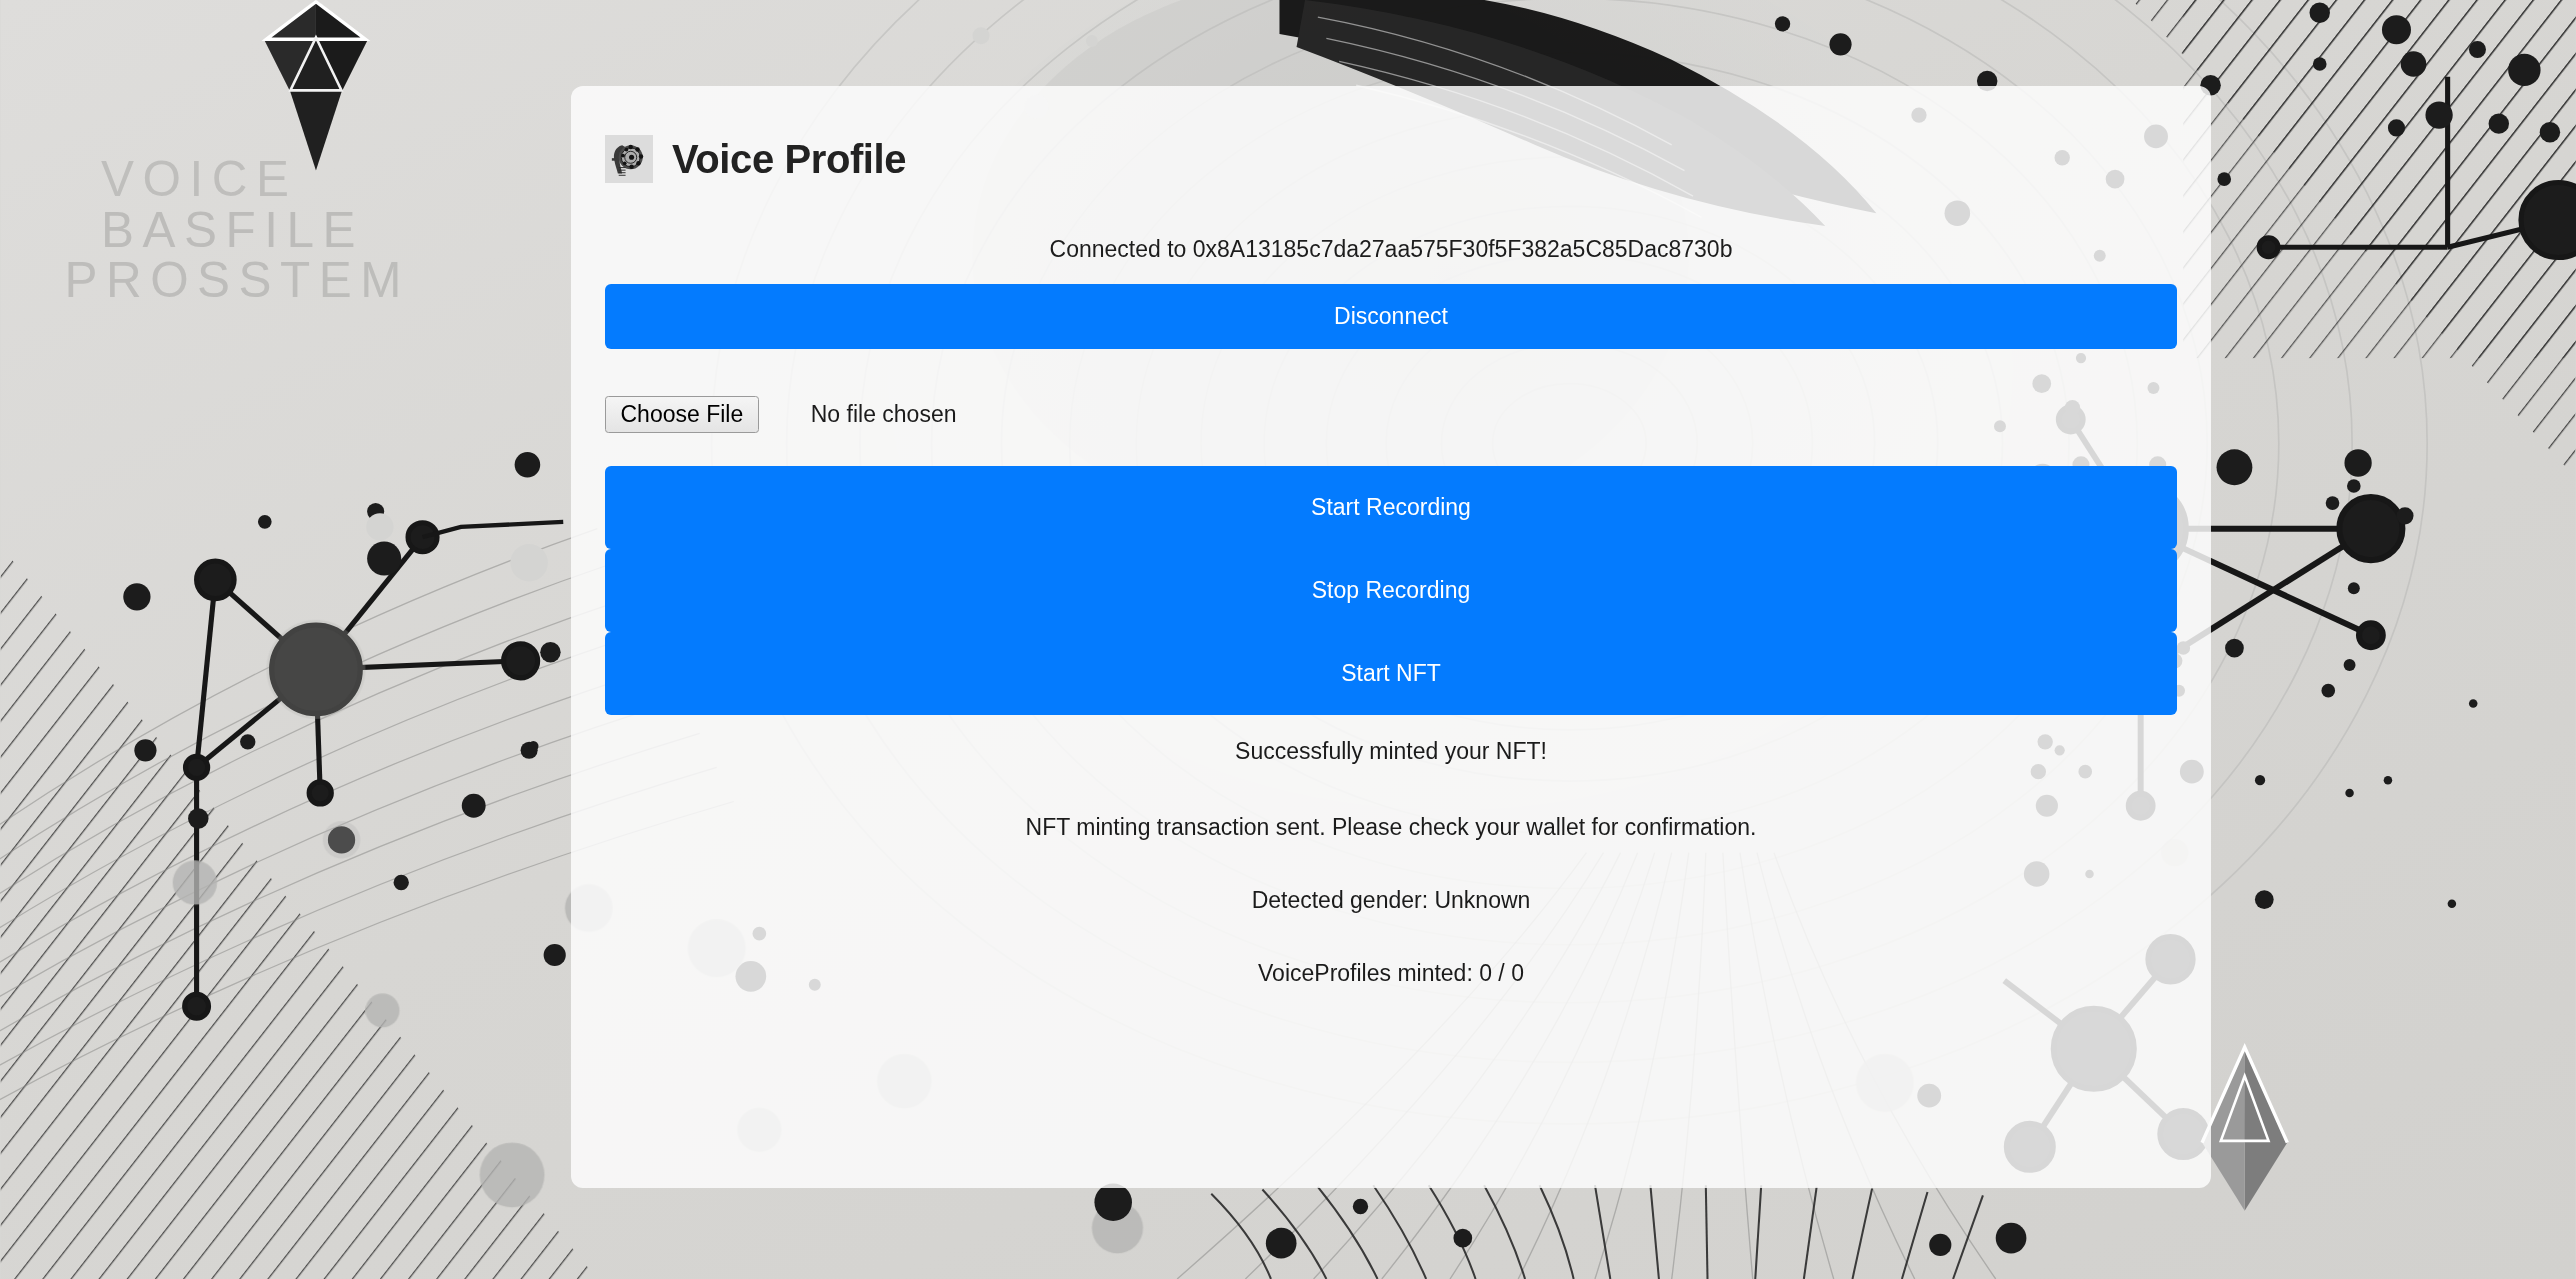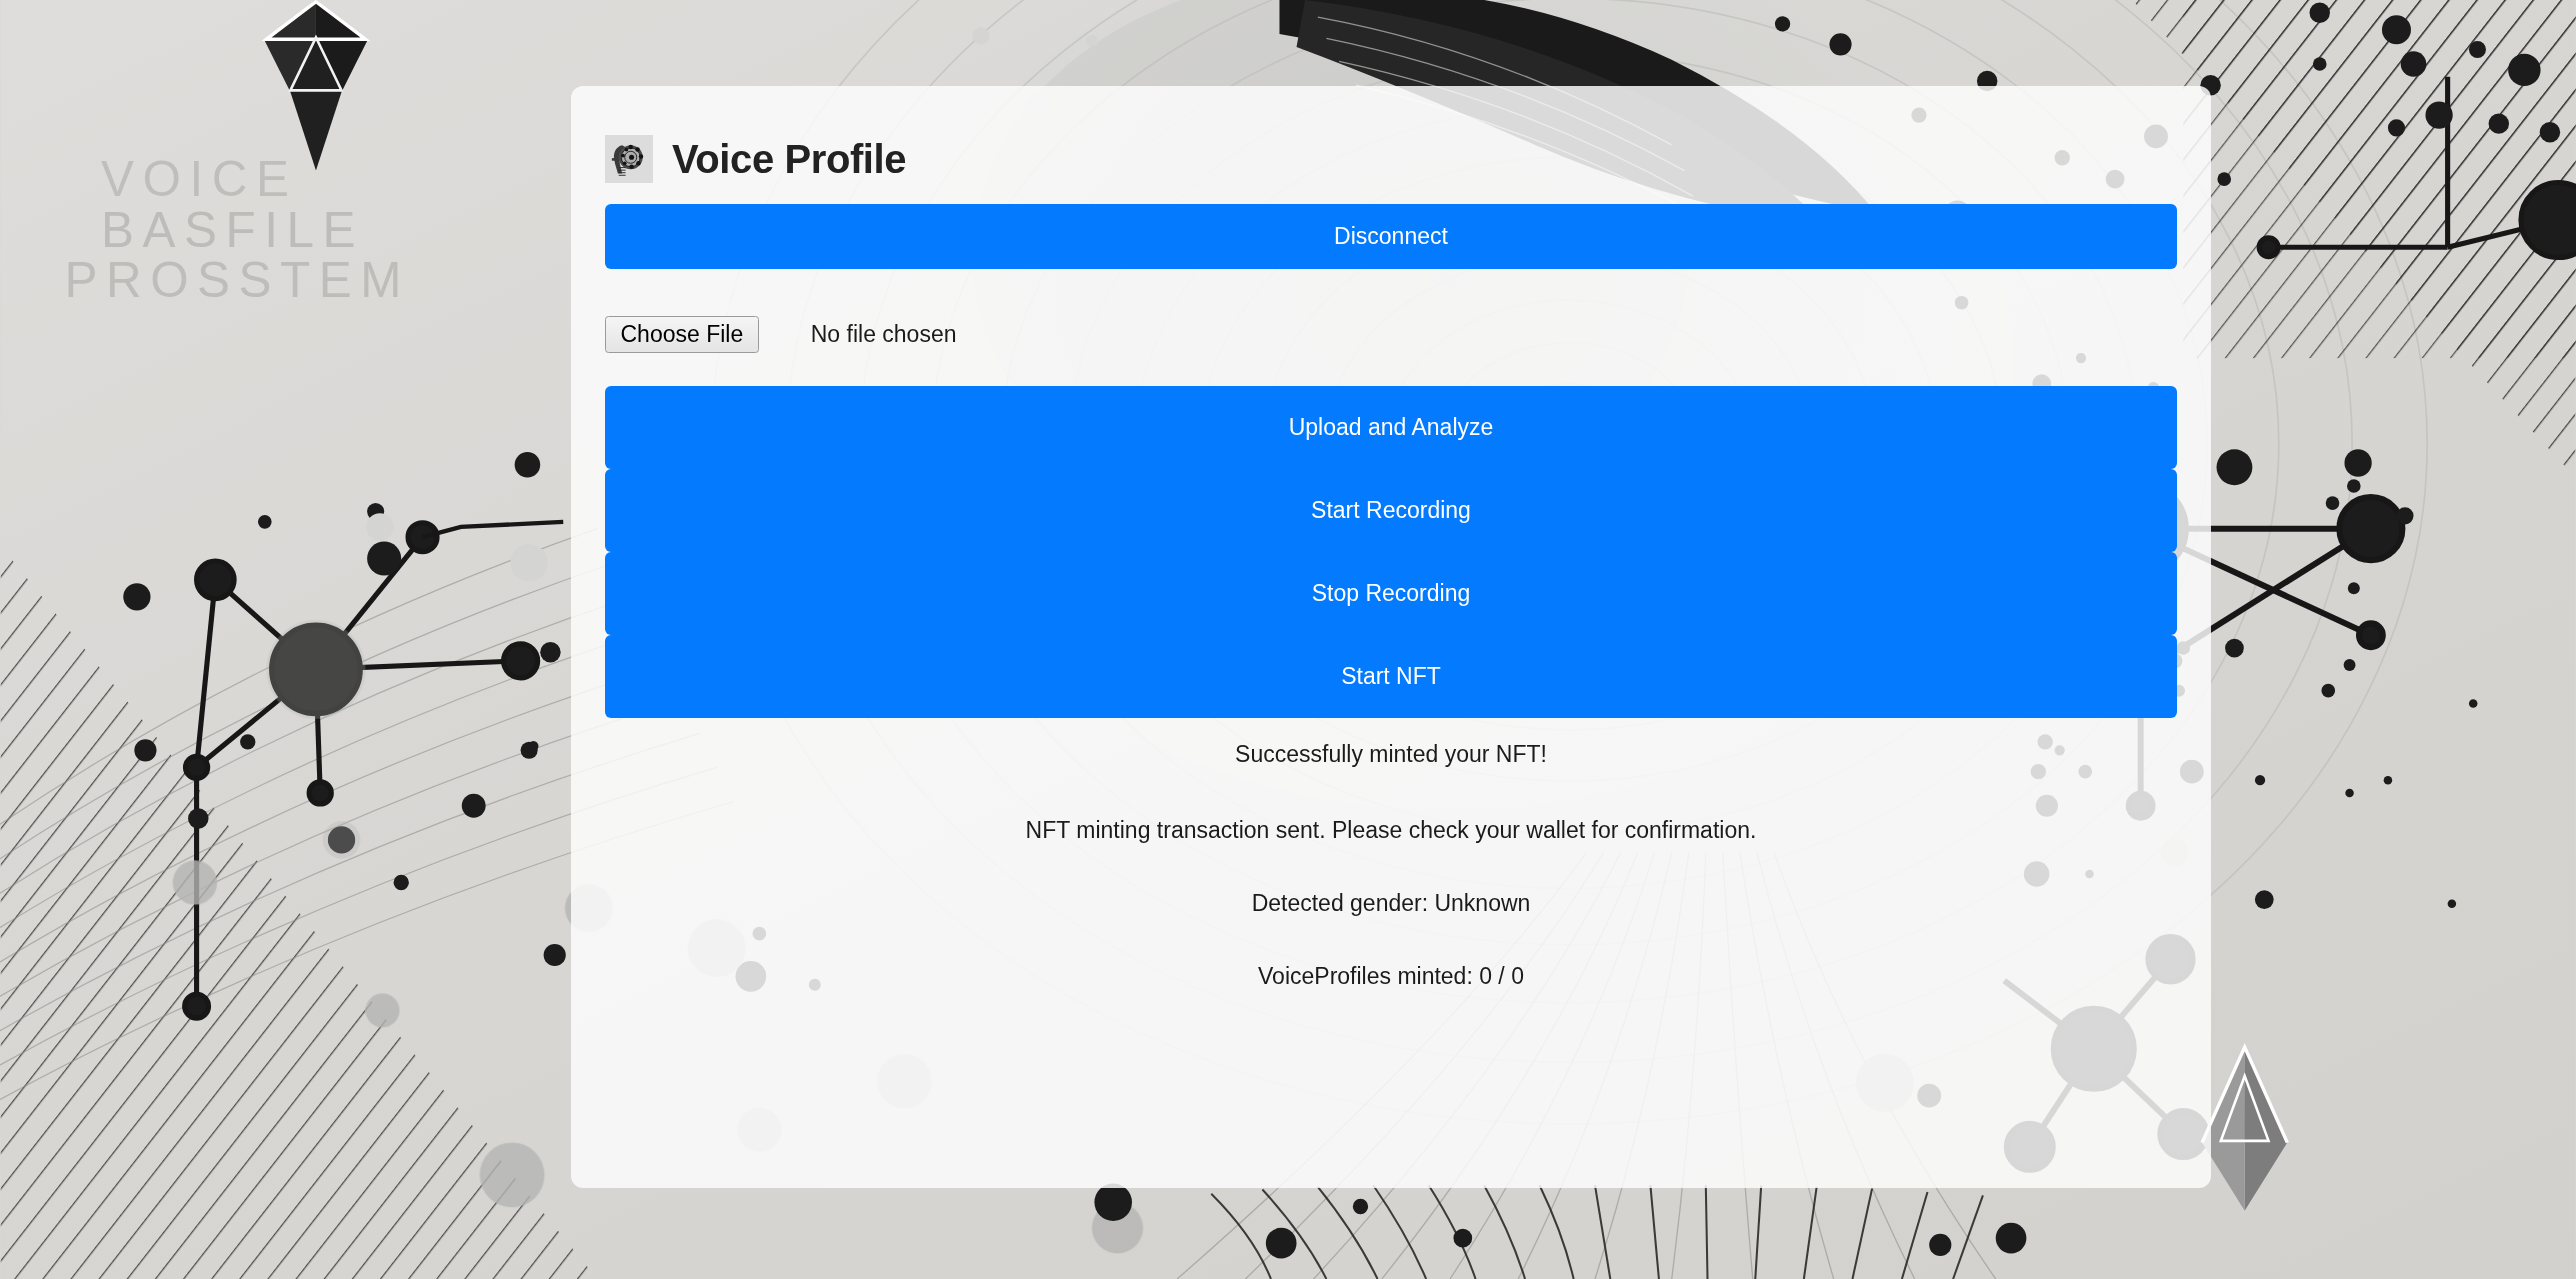--- a/index.html
+++ b/index.html
@@ -489,31 +489,31 @@
       <g stroke="#2a2a2a" stroke-width="1.1">
         <line x1="16" y1="38" x2="24" y2="38"></line>
           <line x1="16" y1="41" x2="24" y2="41"></line>
         <line x1="16" y1="44" x2="24" y2="44"></line>
           <line x1="16" y1="47" x2="24" y2="47"></line>
       </g>
     </svg>
     <div id="page-title">Voice Profile</div>
   </div>
 
+  <div id="connected-line">Connected to 0x8A13185c7da27aa575F30f5F382a5C85Dac8730b</div>
 
   <div class="inner">
     <button id="disconnect-btn" class="big-blue-btn">Disconnect</button>
 
     <div id="file-row">
       <button id="choose-file-btn">Choose File</button>
       <span id="no-file-text">No file chosen</span>
     </div>
 
     <div id="btn-stack">
-      <button class="big-blue-btn">Upload and Analyze</button>
       <button class="big-blue-btn">Start Recording</button>
       <button class="big-blue-btn">Stop Recording</button>
       <button class="big-blue-btn">Start NFT</button>
     </div>
   </div>
 
   <div id="status-success">Successfully minted your NFT!</div>
   <div class="status-centered">NFT minting transaction sent. Please check your wallet for confirmation.</div>
   <div class="status-centered tight">Detected gender: Unknown</div>
   <div class="status-centered tight">VoiceProfiles minted: 0 / 0</div>

